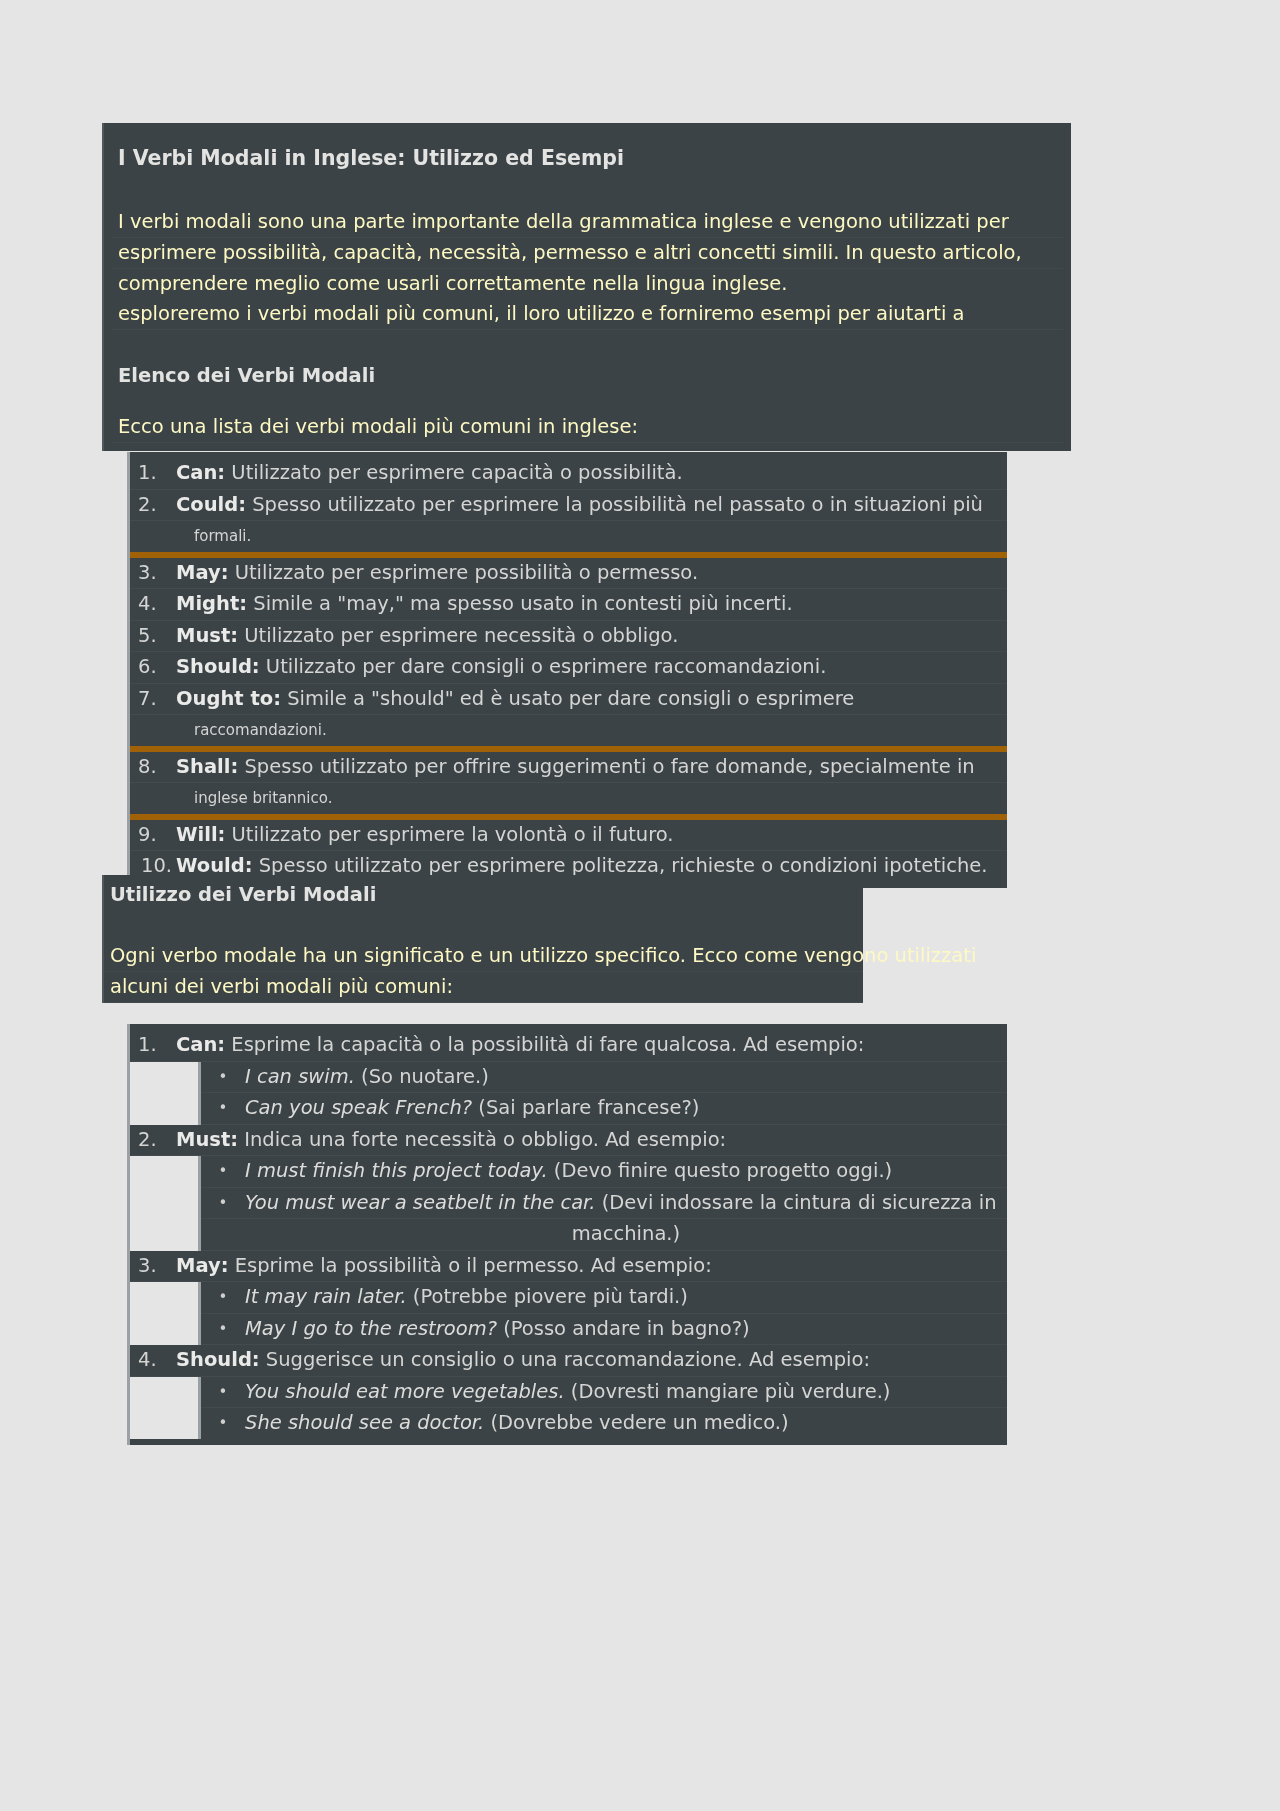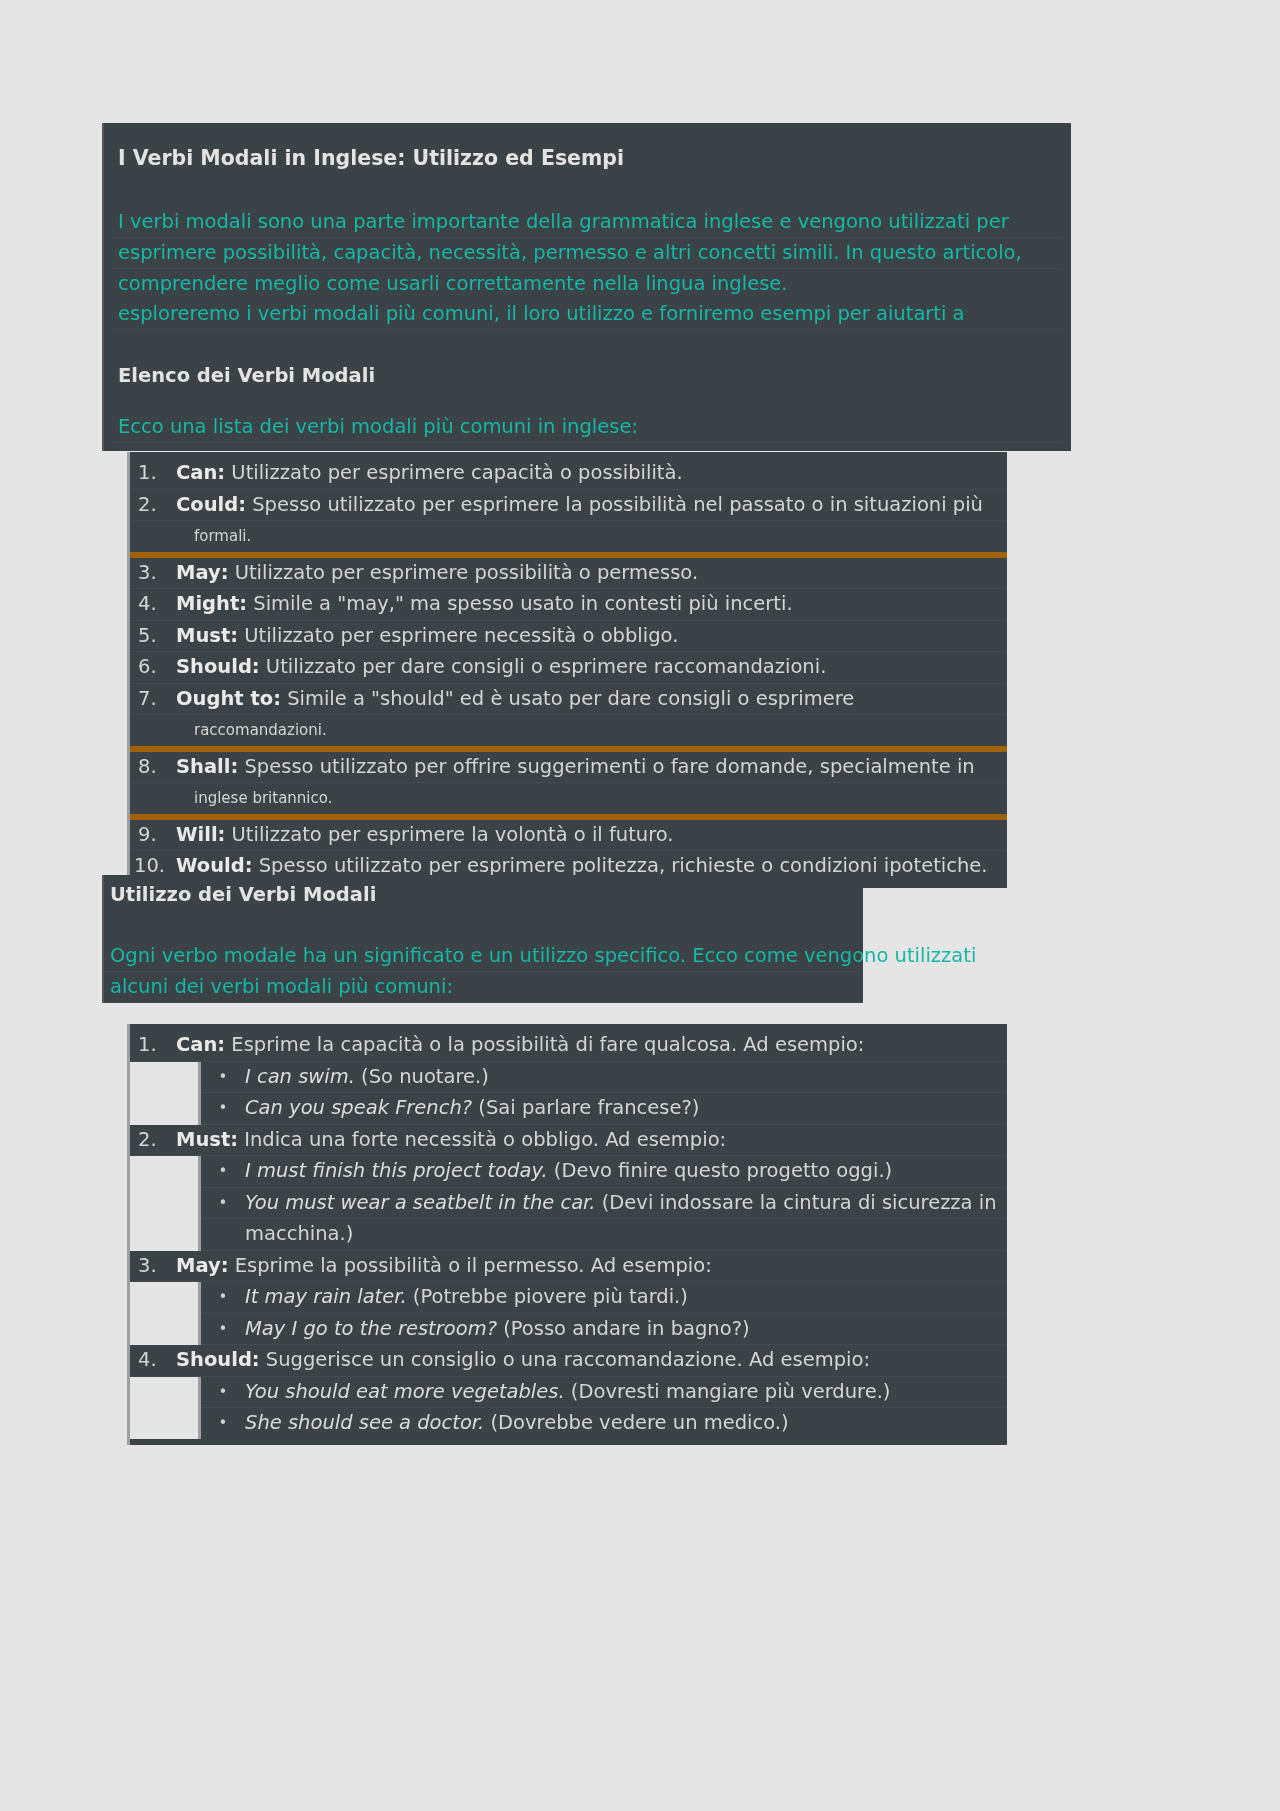--- a/index.html
+++ b/index.html
@@ -46,21 +46,21 @@
   }
 
   
   .ln {
     display: block;
     line-height: 30px;
     font-size: 19.5px;
     padding: 0 6px 0 6px;
     white-space: pre;
     border-bottom: 1px solid #424a4e;
-    color: #14b8a6;
+    color: #fef9c3;
   }
   .ln.blank {
     border-bottom: none;
     height: 16px;
     line-height: 16px;
   }
   .ln.blank-tall {
     border-bottom: none;
     height: 26px;
     line-height: 26px;
@@ -115,21 +115,21 @@
   }
   .li-num {
     flex: 0 0 46px;
     text-align: left;
     padding-left: 8px;
     font-size: 19.5px;
     line-height: 30.5px;
     color: #d5d5d3;
     box-sizing: border-box;
   }
-  .li-num.wide { padding-left: 4px; }
+  .li-num.wide { padding-left: 11px; }
   .li-body {
     flex: 1 1 auto;
     font-size: 19.5px;
     line-height: 30.5px;
     color: #d5d5d3;
   }
   .li-body b { color: #eaeae8; font-weight: bold; }
 
   
   .li-cont {
@@ -175,20 +175,21 @@
   .sub-text i {
     font-style: italic;
     color: #dcdcda;
   }
   .sub-cont {
     padding-left: 44px;
     font-size: 19.5px;
     line-height: 30.5px;
     color: #d5d5d3;
     border-bottom: 1px solid #434b4f;
+    text-align: center;
   }
 </style>
 </head>
 <body>
 
 <div class="page">
 
   <div class="block intro-block">
     <span class="h-title">I Verbi Modali in Inglese: Utilizzo ed Esempi</span>
     <span class="ln blank-tall"></span>

